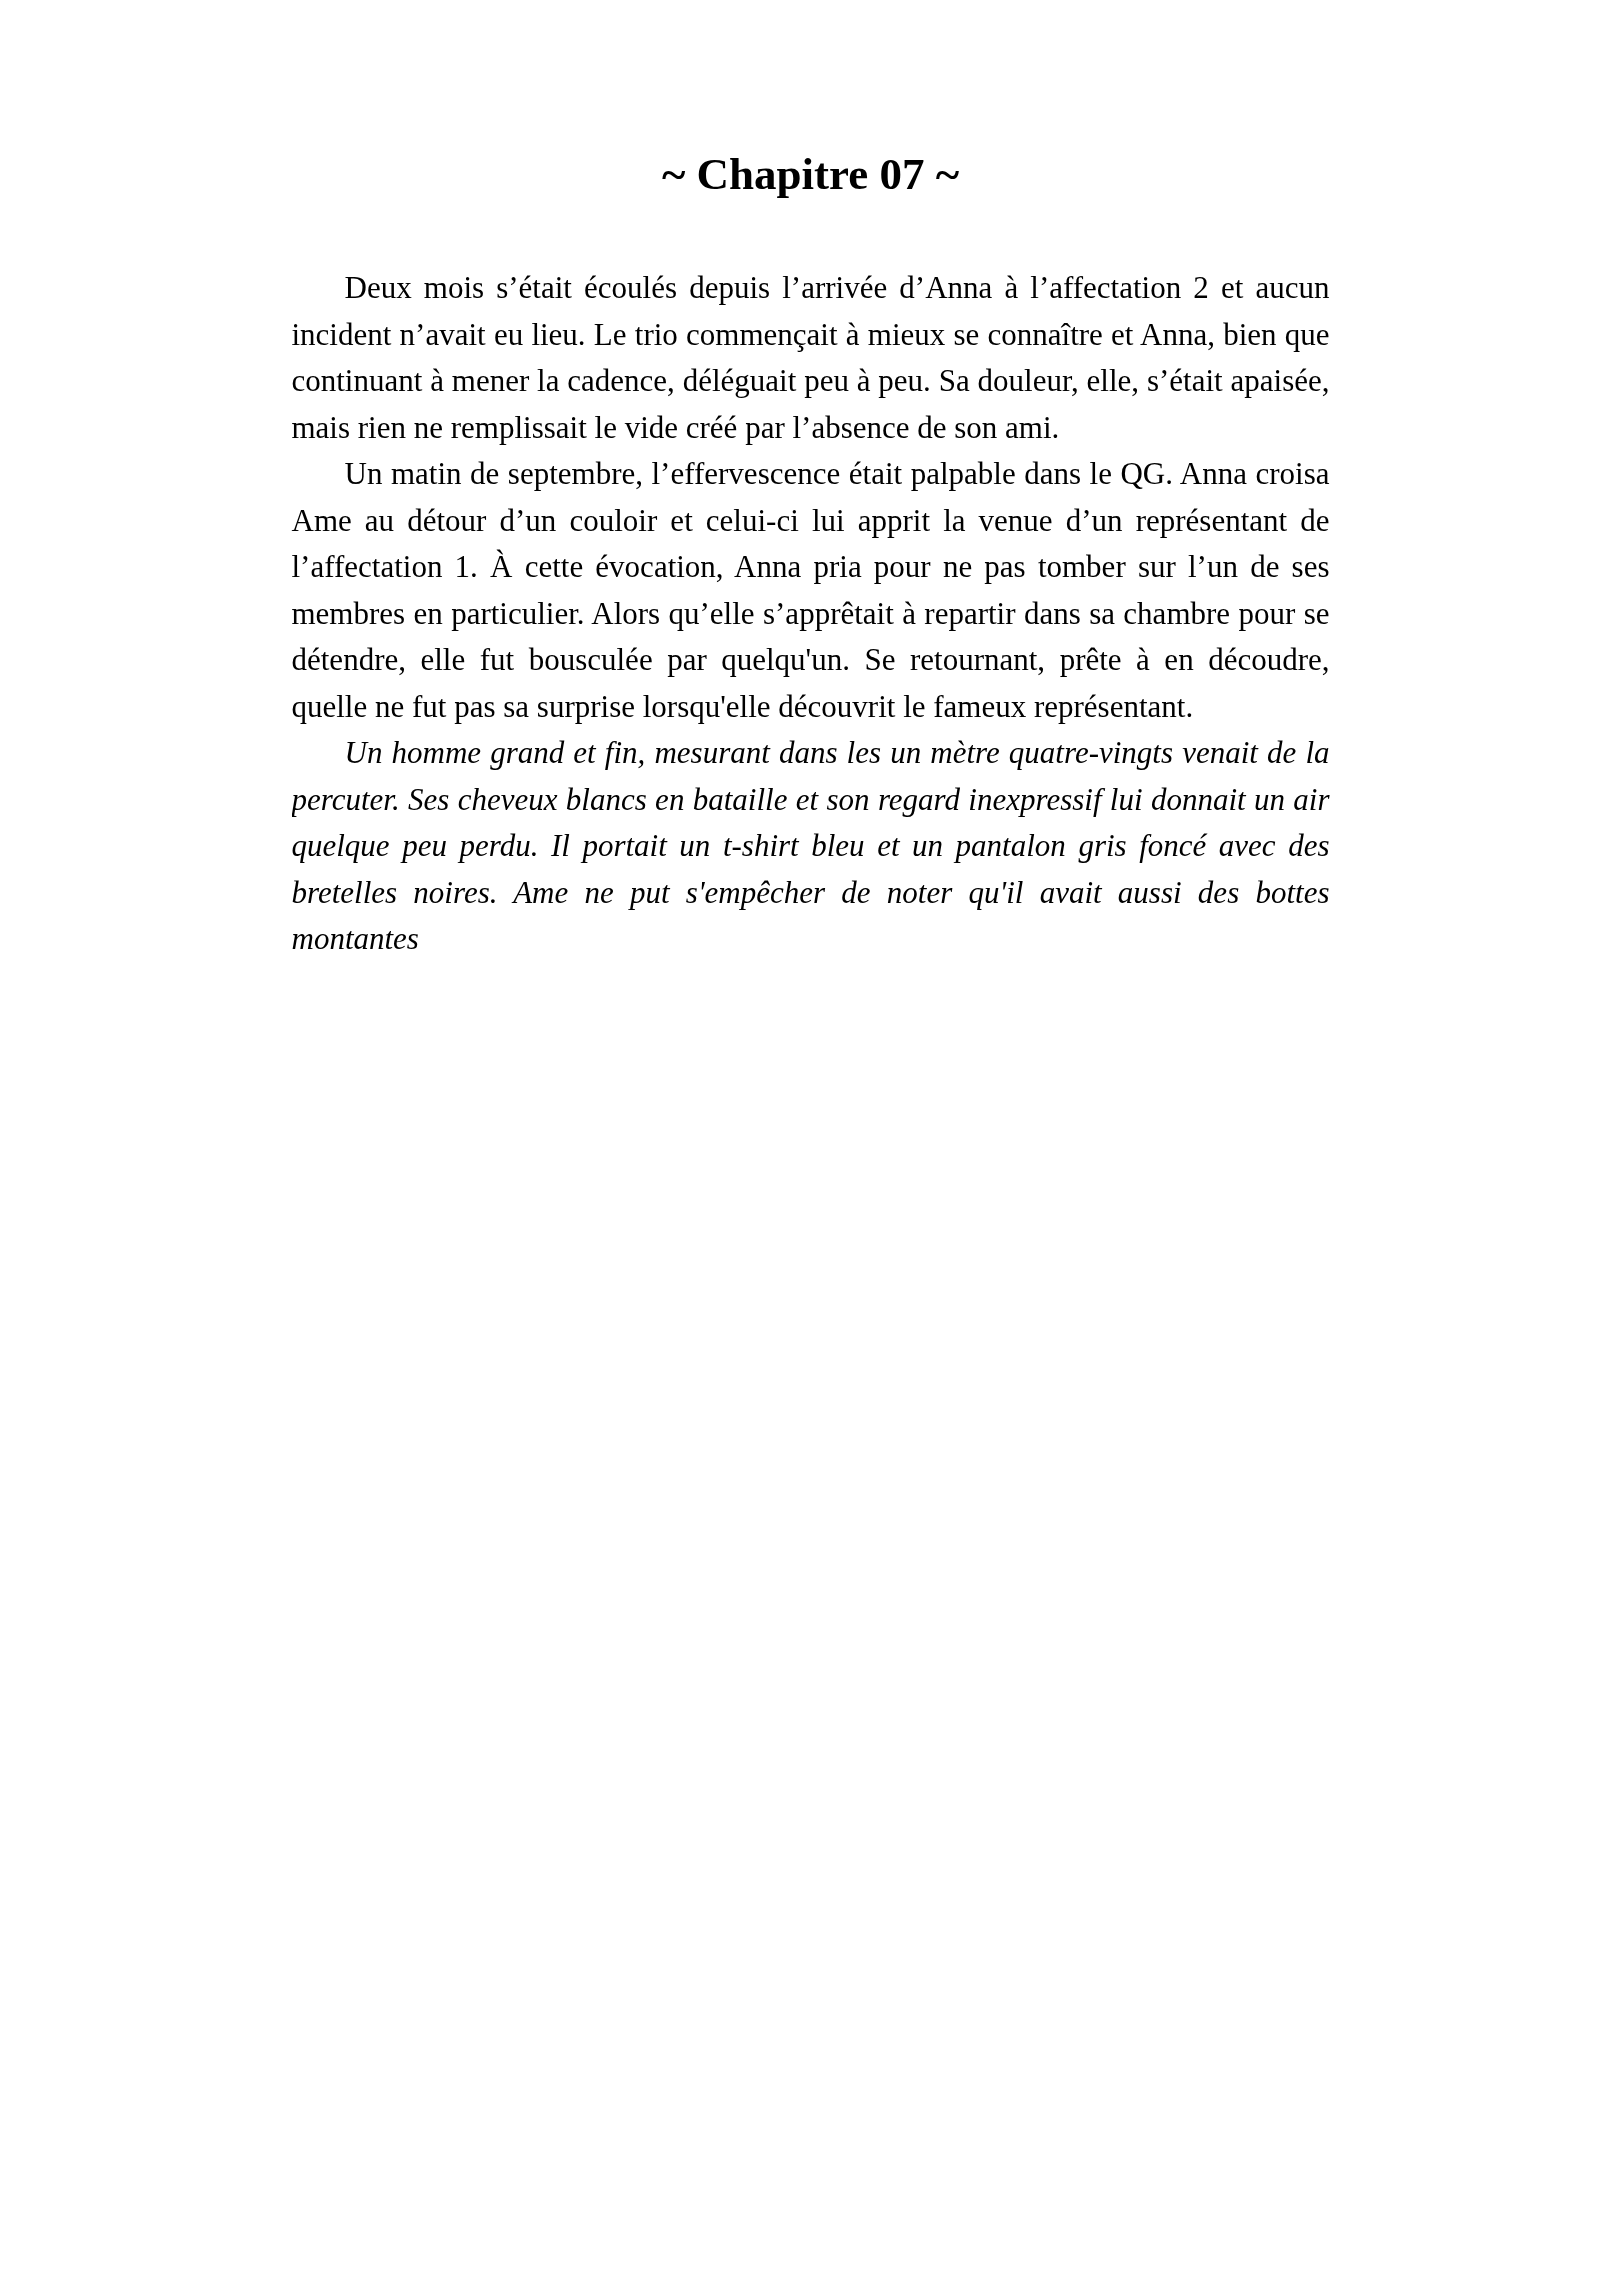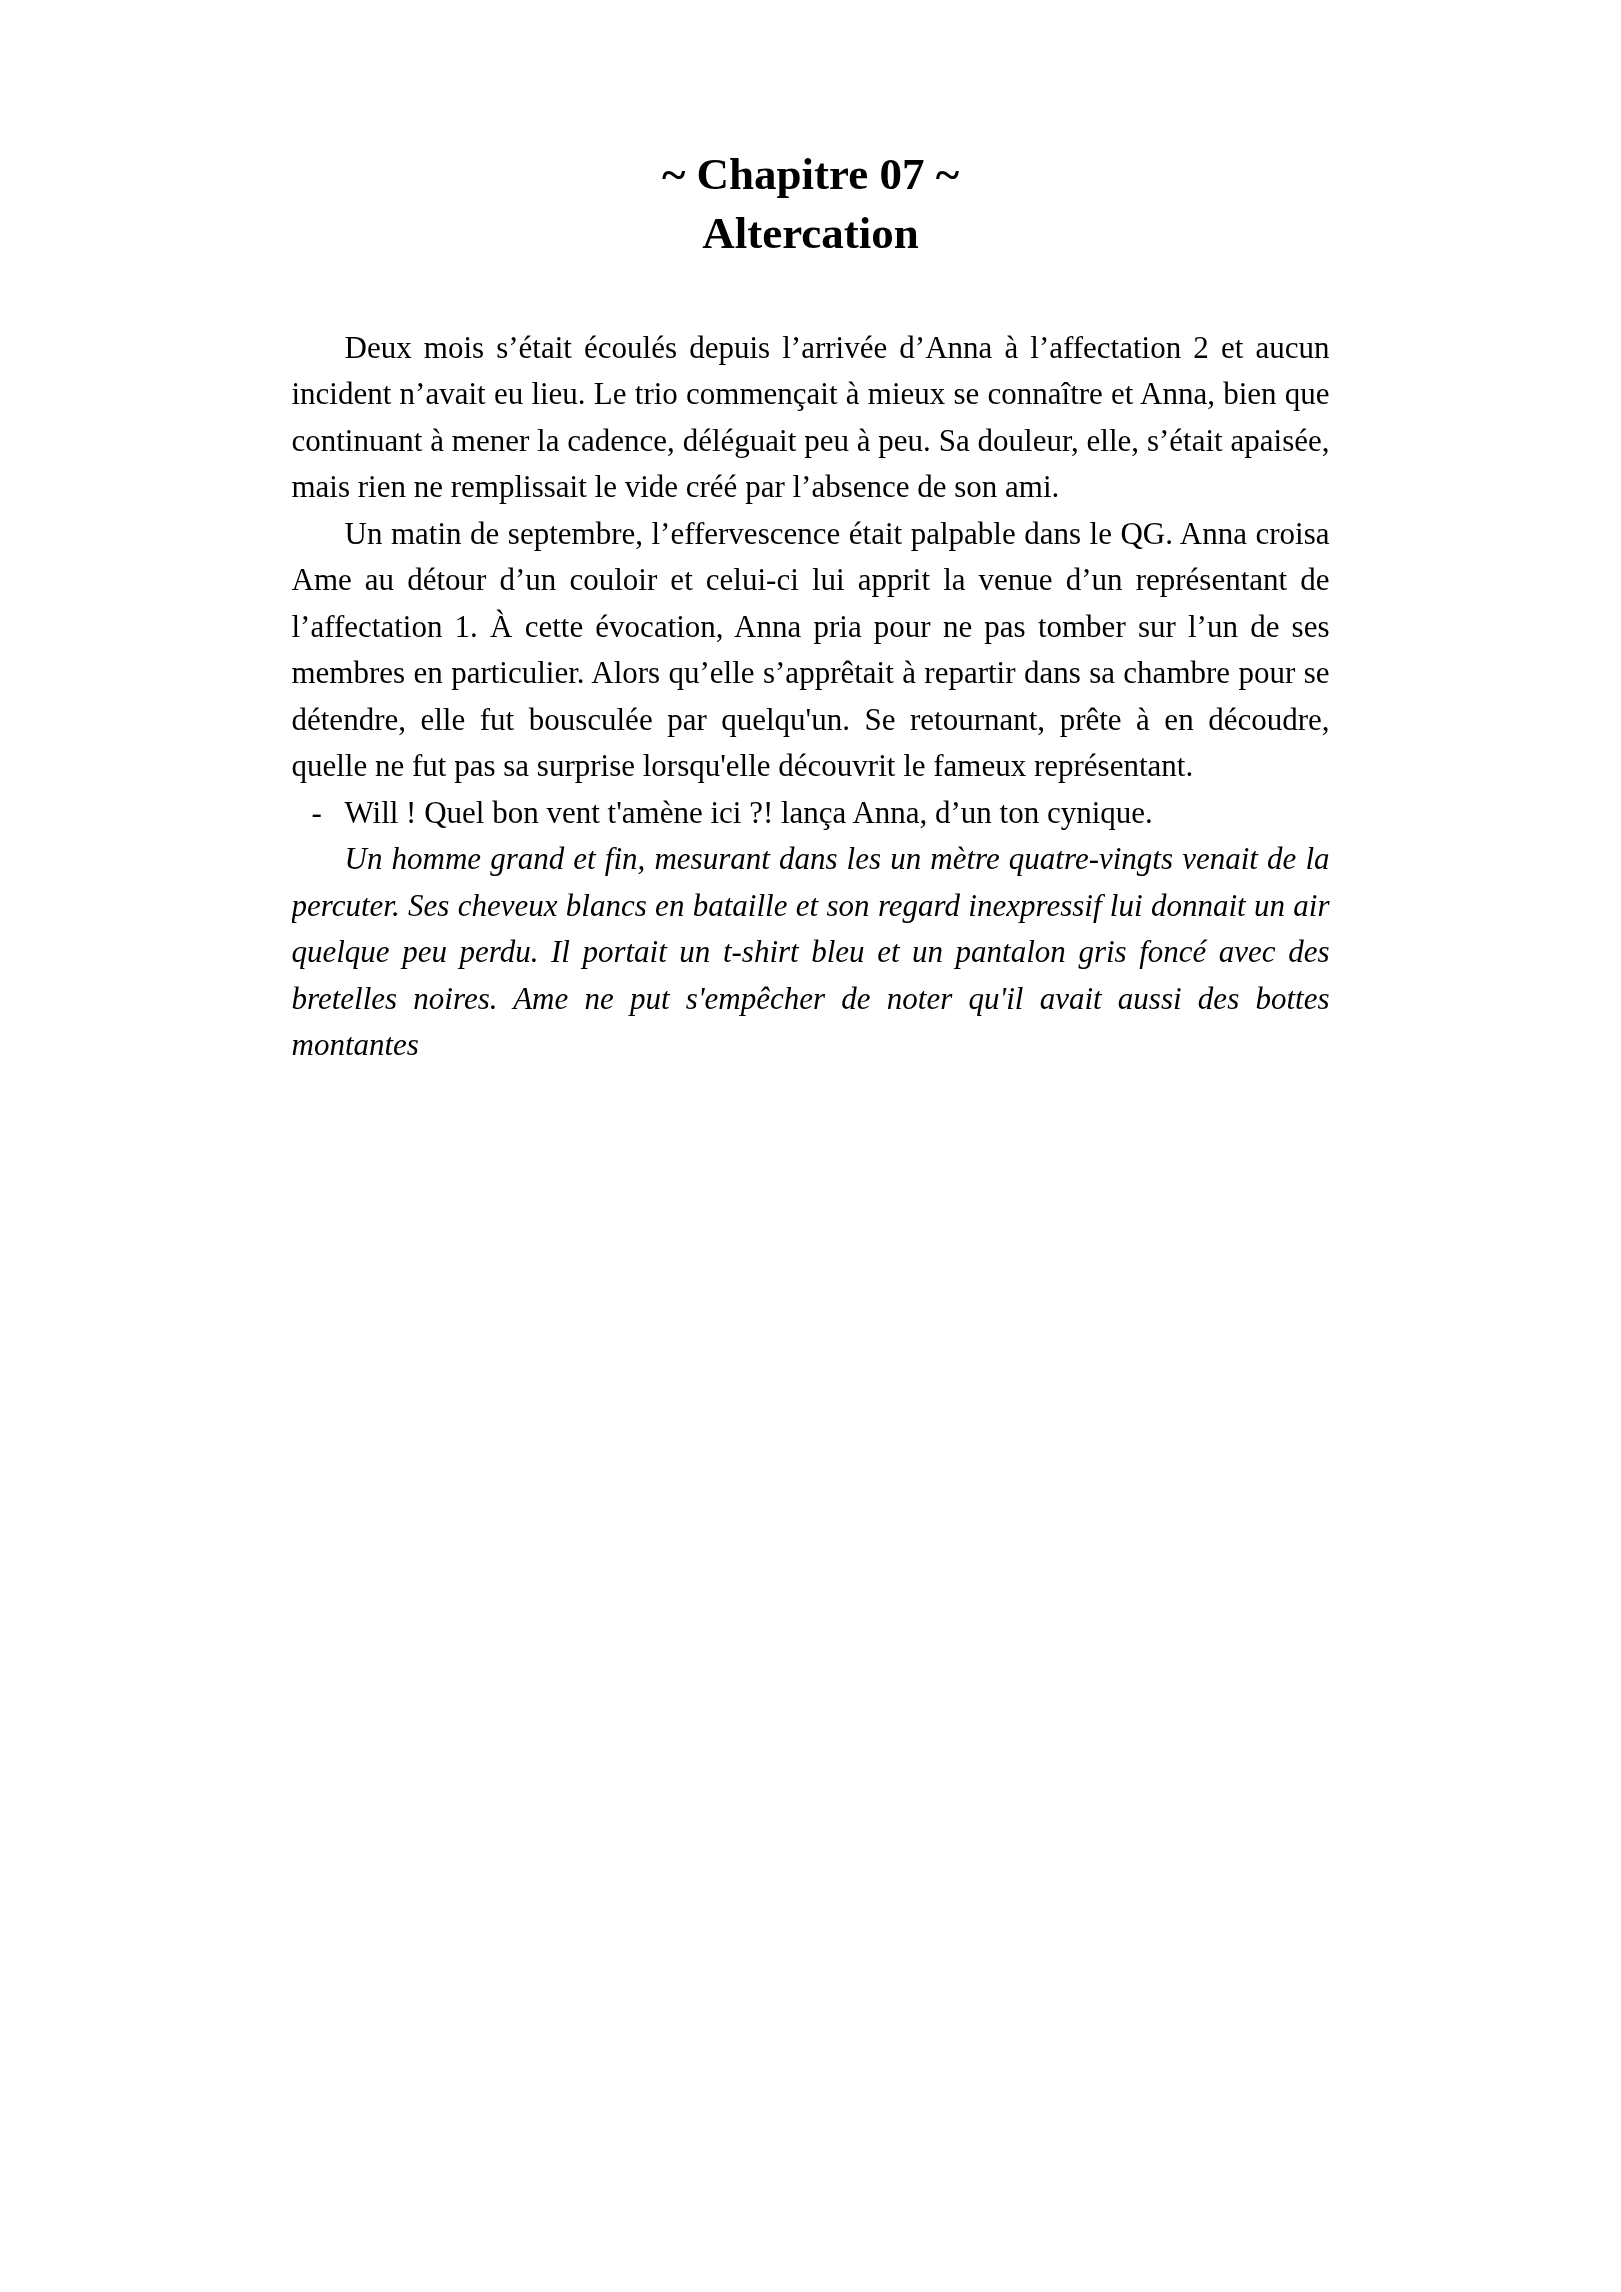--- a/index.html
+++ b/index.html
@@ -57,24 +57,22 @@
     font-style: italic;
   }
 </style>
 </head>
 <body>
 
 <div class="page">
 
   <h1 class="chapter-heading">
     <span class="line">~ Chapitre 07 ~</span>
-    <span class="line">Altercation</span>
   </h1>
 
   <div class="body-block">
     <p class="para">Deux mois s’était écoulés depuis l’arrivée d’Anna à l’affectation 2 et aucun incident n’avait eu lieu. Le trio commençait à mieux se connaître et Anna, bien que continuant à mener la cadence, déléguait peu à peu. Sa douleur, elle, s’était apaisée, mais rien ne remplissait le vide créé par l’absence de son ami.</p>
     <p class="para">Un matin de septembre, l’effervescence était palpable dans le QG. Anna croisa Ame au détour d’un couloir et celui-ci lui apprit la venue d’un représentant de l’affectation 1. À cette évocation, Anna pria pour ne pas tomber sur l’un de ses membres en particulier. Alors qu’elle s’apprêtait à repartir dans sa chambre pour se détendre, elle fut bousculée par quelqu'un. Se retournant, prête à en découdre, quelle ne fut pas sa surprise lorsqu'elle découvrit le fameux représentant.</p>
-    <p class="para dialogue"><span class="dash">-</span><span>Will ! Quel bon vent t'amène ici ?! lança Anna, d’un ton cynique.</span></p>
     <p class="para clip">Un homme grand et fin, mesurant dans les un mètre quatre-vingts venait de la percuter. Ses cheveux blancs en bataille et son regard inexpressif lui donnait un air quelque peu perdu. Il portait un t-shirt bleu et un pantalon gris foncé avec des bretelles noires. Ame ne put s'empêcher de noter qu'il avait aussi des bottes montantes</p>
   </div>
 
 </div>
 
 
 </body></html>

